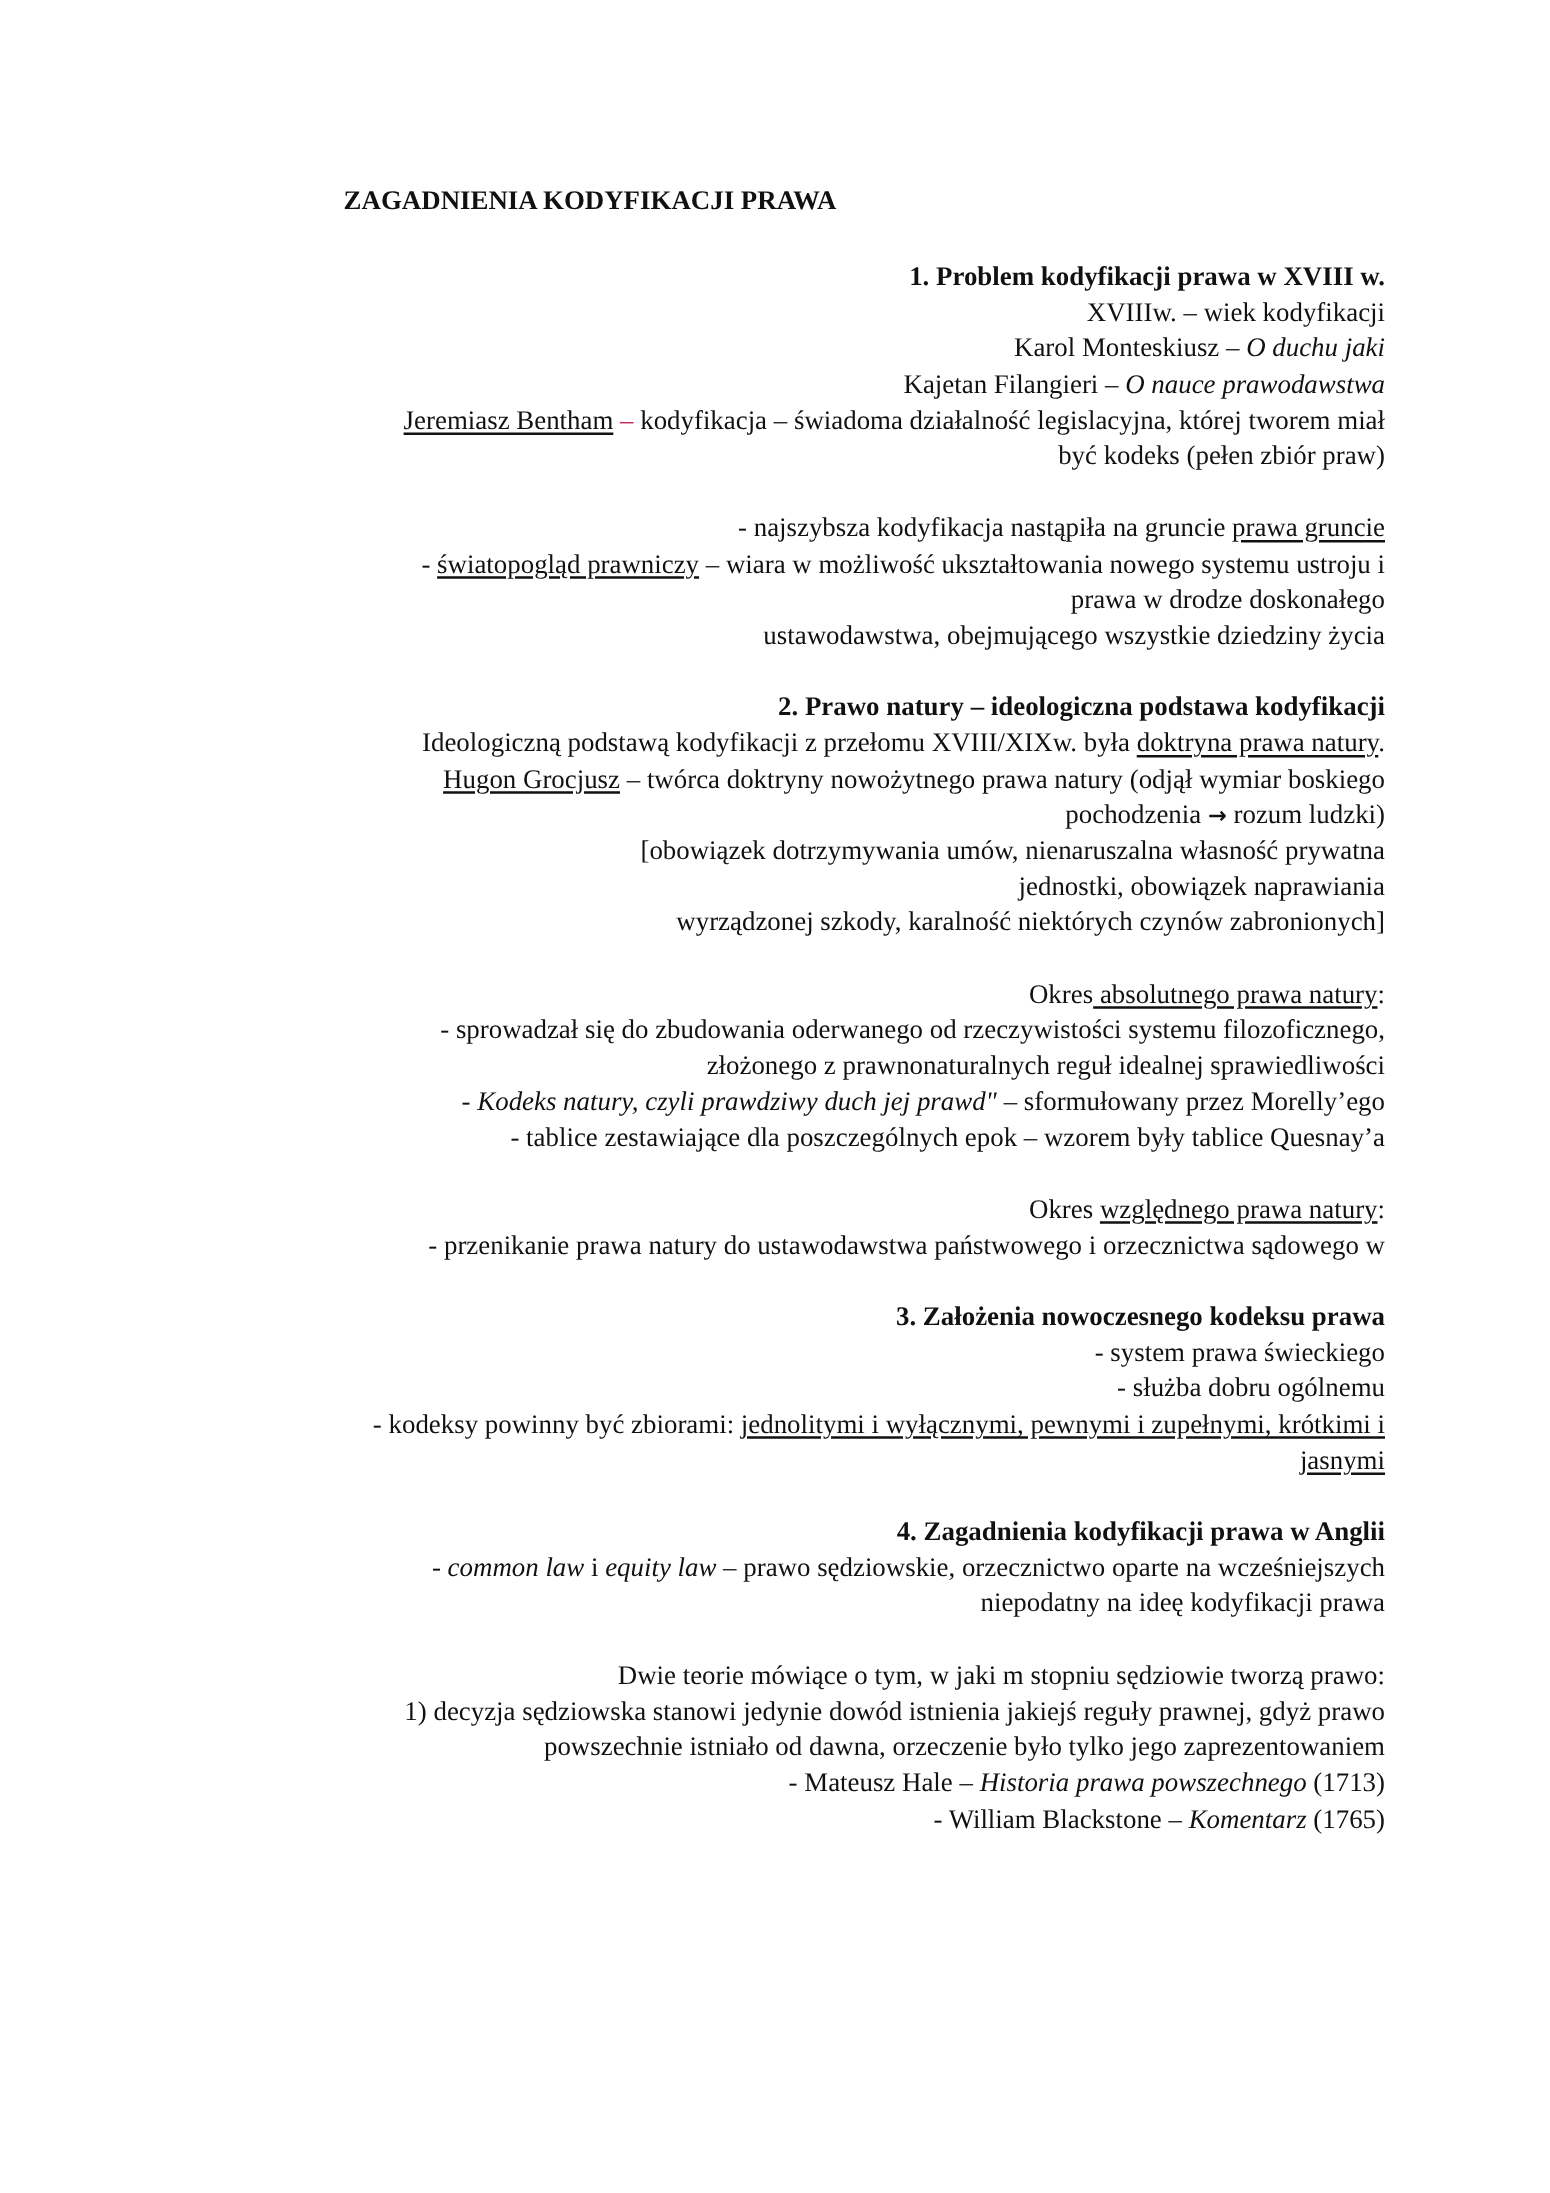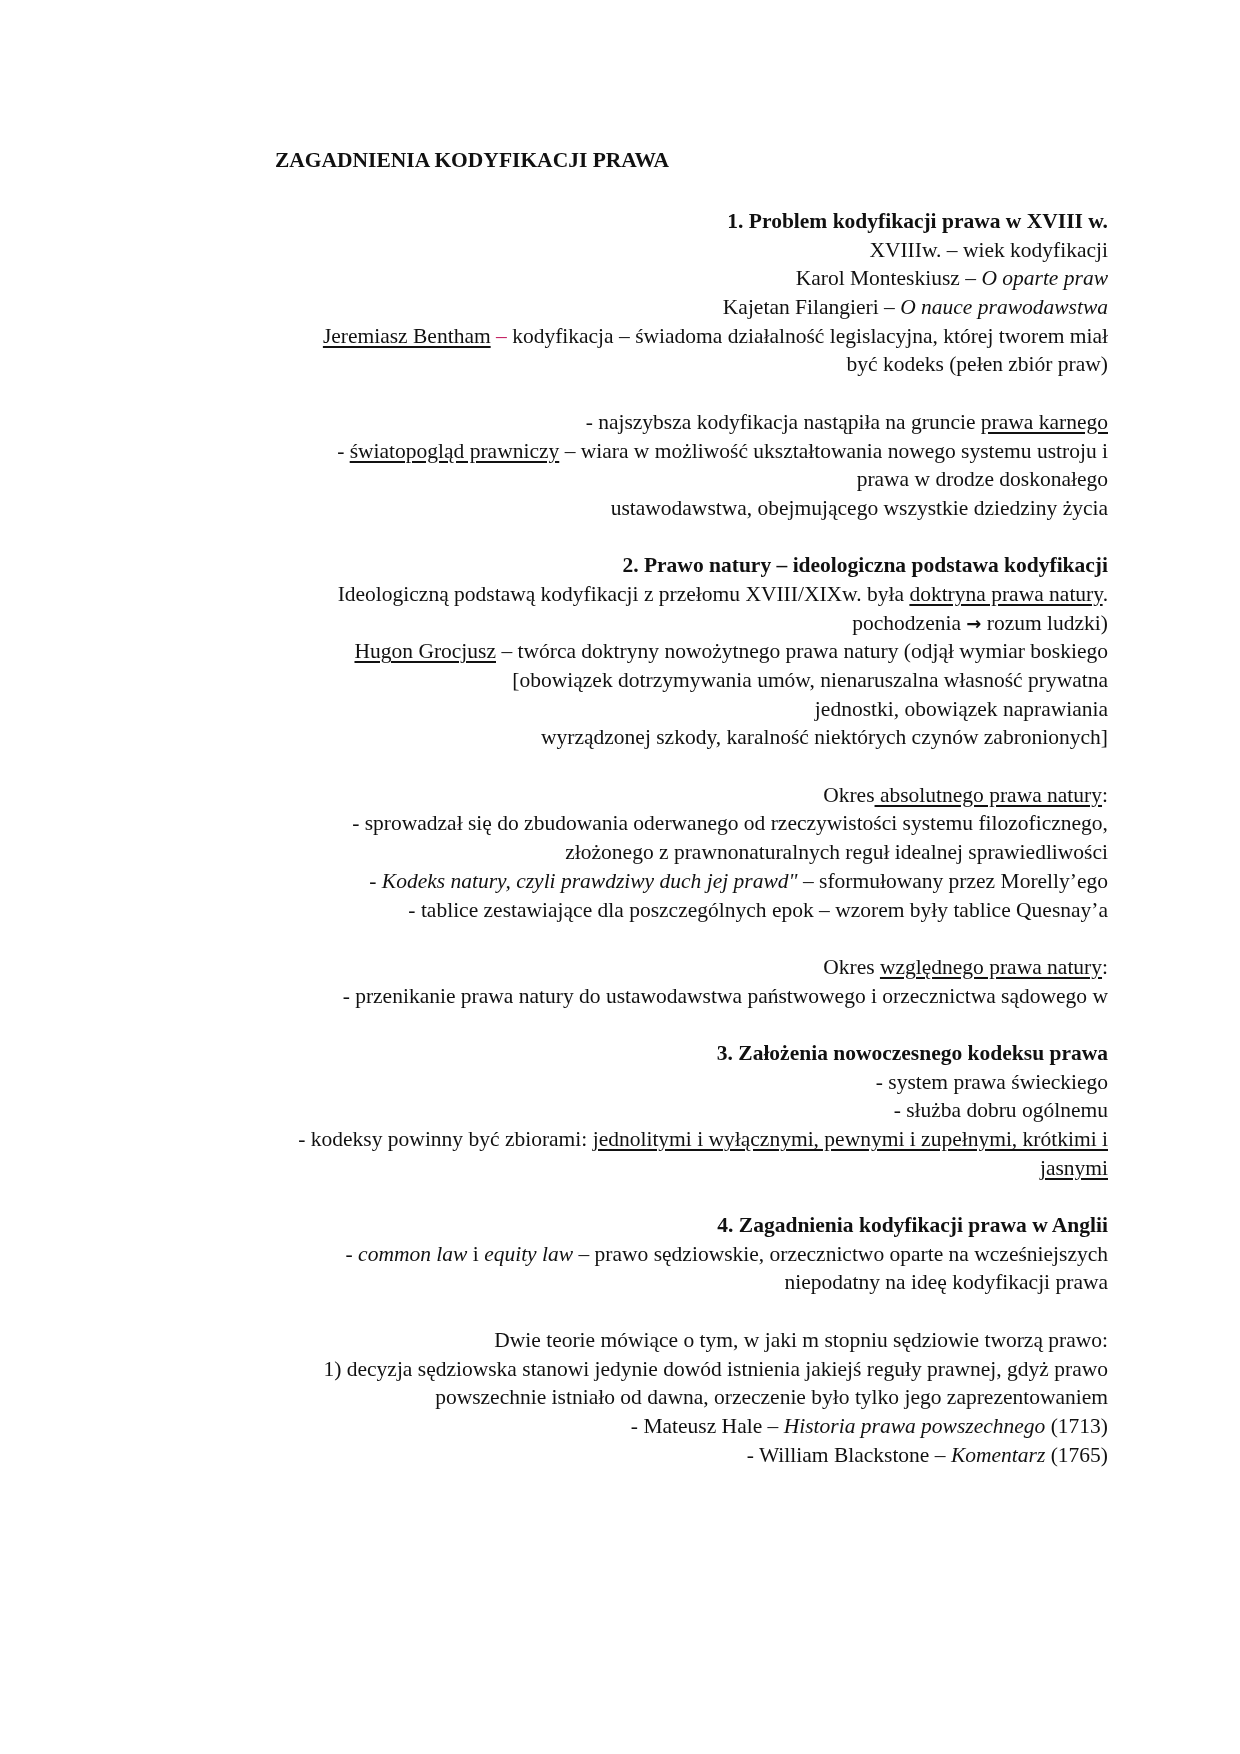--- a/index.html
+++ b/index.html
@@ -29,49 +29,49 @@
 </head>
 <body>
 
 <div class="title" style="position:absolute; top:148px; left:0;">ZAGADNIENIA KODYFIKACJI PRAWA</div>
 
 <div class="page" style="top:207px;">
 
   <div class="line h">1. Problem kodyfikacji prawa w XVIII w.</div>
   <div class="line">XVIIIw. – wiek kodyfikacji</div>
   <div class="line">
-    <span>Karol Monteskiusz – </span><span class="i">O oparte praw</span>
+    <span>Karol Monteskiusz – </span><span class="i">O duchu jaki</span>
   </div>
   <div class="line">
     <span>Kajetan Filangieri – </span><span class="i">O nauce prawodawstwa</span>
   </div>
   <div class="line">
     <span class="u">Jeremiasz Bentham</span><span class="pinkdash"> – </span><span>kodyfikacja – świadoma działalność legislacyjna, której tworem miał</span>
   </div>
   <div class="line">być kodeks (pełen zbiór praw)</div>
   <div class="blank"></div>
   <div class="line">
-    <span>- najszybsza kodyfikacja nastąpiła na gruncie </span><span class="u">prawa karnego</span>
+    <span>- najszybsza kodyfikacja nastąpiła na gruncie </span><span class="u">prawa gruncie</span>
   </div>
   <div class="line">
     <span>- </span><span class="u">światopogląd prawniczy</span><span> – wiara w możliwość ukształtowania nowego systemu ustroju i</span>
   </div>
   <div class="line">prawa w drodze doskonałego</div>
   <div class="line" style="padding-left:280px;">ustawodawstwa, obejmującego wszystkie dziedziny życia</div>
   <div class="blank"></div>
 
   <div class="line h">2. Prawo natury – ideologiczna podstawa kodyfikacji</div>
   <div class="line">
     <span>Ideologiczną podstawą kodyfikacji z przełomu XVIII/XIXw. była </span><span class="u">doktryna prawa natury</span><span>.</span>
   </div>
   <div class="line">
-    <span>pochodzenia </span><span class="arrow">→</span><span> rozum ludzki)</span>
+    <span class="u">Hugon Grocjusz</span><span> – twórca doktryny nowożytnego prawa natury (odjął wymiar boskiego</span>
   </div>
   <div class="line">
-    <span class="u">Hugon Grocjusz</span><span> – twórca doktryny nowożytnego prawa natury (odjął wymiar boskiego</span>
+    <span>pochodzenia </span><span class="arrow">→</span><span> rozum ludzki)</span>
   </div>
   <div class="line" style="padding-left:182px;">[obowiązek dotrzymywania umów, nienaruszalna własność prywatna</div>
   <div class="line">jednostki, obowiązek naprawiania</div>
   <div class="line" style="padding-left:182px;">wyrządzonej szkody, karalność niektórych czynów zabronionych]</div>
   <div class="blank"></div>
   <div class="line">
     <span>Okres</span><span class="u"> absolutnego prawa natury</span><span>:</span>
   </div>
   <div class="line">- sprowadzał się do zbudowania oderwanego od rzeczywistości systemu filozoficznego,</div>
   <div class="line">złożonego z prawnonaturalnych reguł idealnej sprawiedliwości</div>

